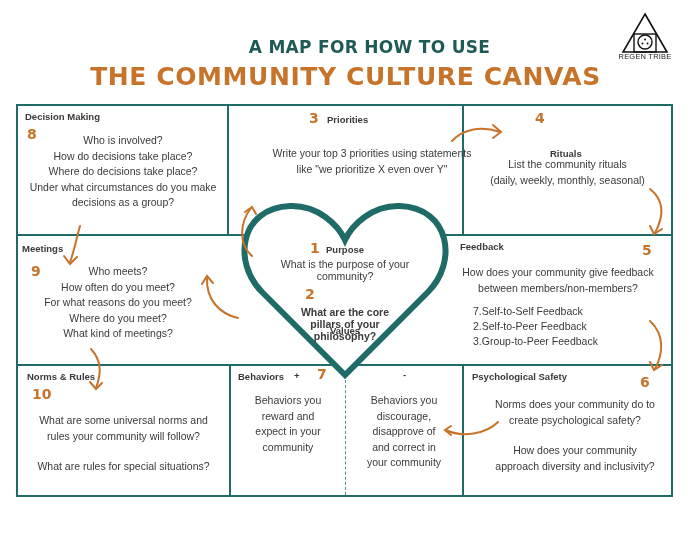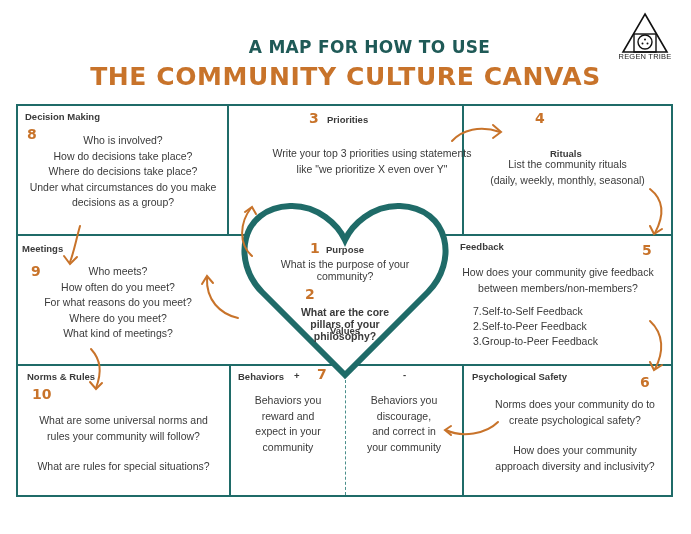--- a/index.html
+++ b/index.html
@@ -152,20 +152,21 @@
 <div class="cell-title" style="left:403px; top:369px;">-</div>
 <div class="body-text" style="left:232px; width:112px; top:393px;">
   <div>Behaviors you</div>
   <div>reward and</div>
   <div>expect in your</div>
   <div>community</div>
 </div>
 <div class="body-text" style="left:348px; width:112px; top:393px;">
   <div>Behaviors you</div>
   <div>discourage,</div>
+  <div>disapprove of</div>
   <div>and correct in</div>
   <div>your community</div>
 </div>
 
 <div class="cell-title" style="left:472px; top:371px;">Psychological Safety</div>
 <div class="num" style="left:640px; top:374px;">6</div>
 <div class="body-text" style="left:480px; width:190px; top:397px;">
   <div>Norms does your community do to</div>
   <div>create psychological safety?</div>
   <div style="height:15px"></div>

